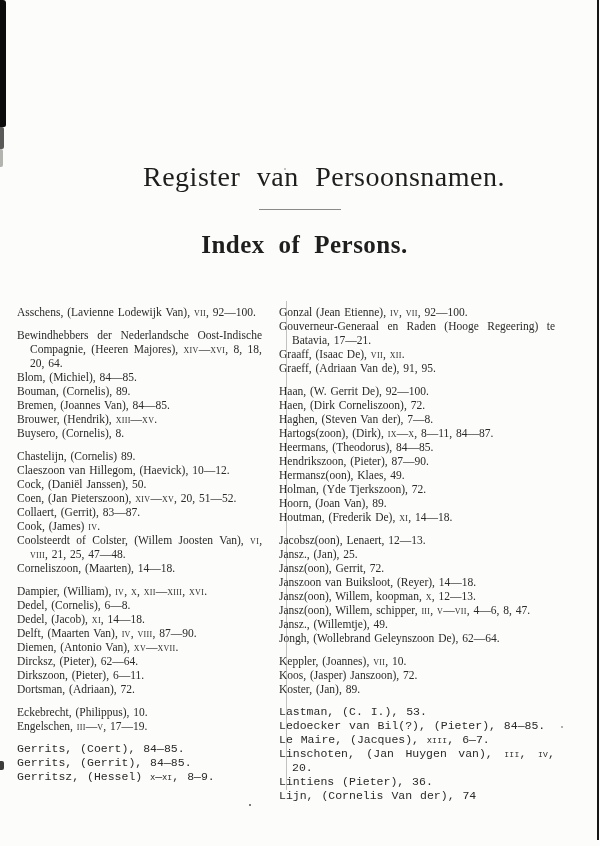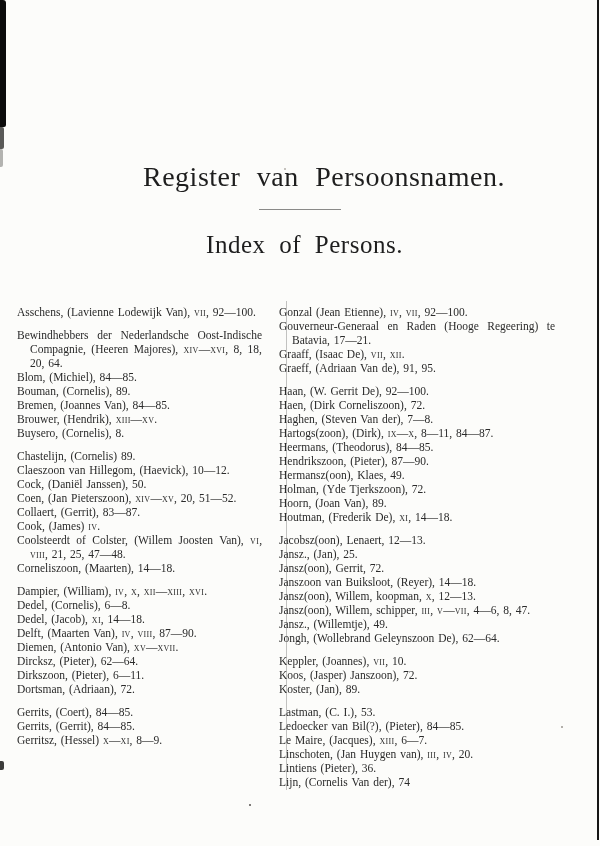--- a/index.html
+++ b/index.html
@@ -34,40 +34,40 @@
   .title-rule {
     width: 82px;
     height: 1px;
     background: #8a8a88;
     margin: 17px auto 0 auto;
   }
   .title-en {
     margin: 21px 0 0 0;
     text-align: center;
     font-size: 25px;
-    font-weight: normal;
+    font-weight: bold;
     letter-spacing: 0.5px;
     word-spacing: 7px;
     color: #1e1e1e;
     line-height: 28px;
     padding-left: 9px;
   }
 
   
   .columns {
     display: flex;
     margin-top: 46px;
     padding-left: 17px;
   }
   .col { flex: none; }
   .col-left  { width: 245px; }
   .col-right { width: 276px; margin-left: 17px; }
 
   .group { margin: 0 0 9px 0; }
-  .group:last-child { margin-bottom: 16px; }
+  .group:last-child { margin-bottom: 16px; font-family: Liberation Mono, monospace; }
 
   .entry {
     margin: 0;
     font-size: 11.5px;
     line-height: 14px;
     text-align: justify;
     word-spacing: 1px;
     padding-left: 13px;
     text-indent: -13px;
     color: #2a2a2a;
@@ -183,20 +183,24 @@
         </div>
         <div class="group">
           <p class="entry">Dampier, (William), <span class="rn">iv</span>, <span class="rn">x</span>, <span class="rn">xii</span>—<span class="rn">xiii</span>, <span class="rn">xvi</span>.</p>
           <p class="entry">Dedel, (Cornelis), 6—8.</p>
           <p class="entry">Dedel, (Jacob), <span class="rn">xi</span>, 14—18.</p>
           <p class="entry">Delft, (Maarten Van), <span class="rn">iv</span>, <span class="rn">viii</span>, 87—90.</p>
           <p class="entry">Diemen, (Antonio Van), <span class="rn">xv</span>—<span class="rn">xvii</span>.</p>
           <p class="entry">Dircksz, (Pieter), 62—64.</p>
           <p class="entry">Dirkszoon, (Pieter), 6—11.</p>
           <p class="entry">Dortsman, (Adriaan), 72.</p>
+        </div>
+        <div class="group">
+          <p class="entry">Eckebrecht, (Philippus), 10.</p>
+          <p class="entry">Engelschen, <span class="rn">iii</span>—<span class="rn">v</span>, 17—19.</p>
         </div>
         <div class="group">
           <p class="entry">Gerrits, (Coert), 84—85.</p>
           <p class="entry">Gerrits, (Gerrit), 84—85.</p>
           <p class="entry">Gerritsz, (Hessel) <span class="rn">x</span>—<span class="rn">xi</span>, 8—9.</p>
         </div>
       </div>
     <div class="col col-right" id="col-right">
         <div class="group">
           <p class="entry">Gonzal (Jean Etienne), <span class="rn">iv</span>, <span class="rn">vii</span>, 92—100.</p>

